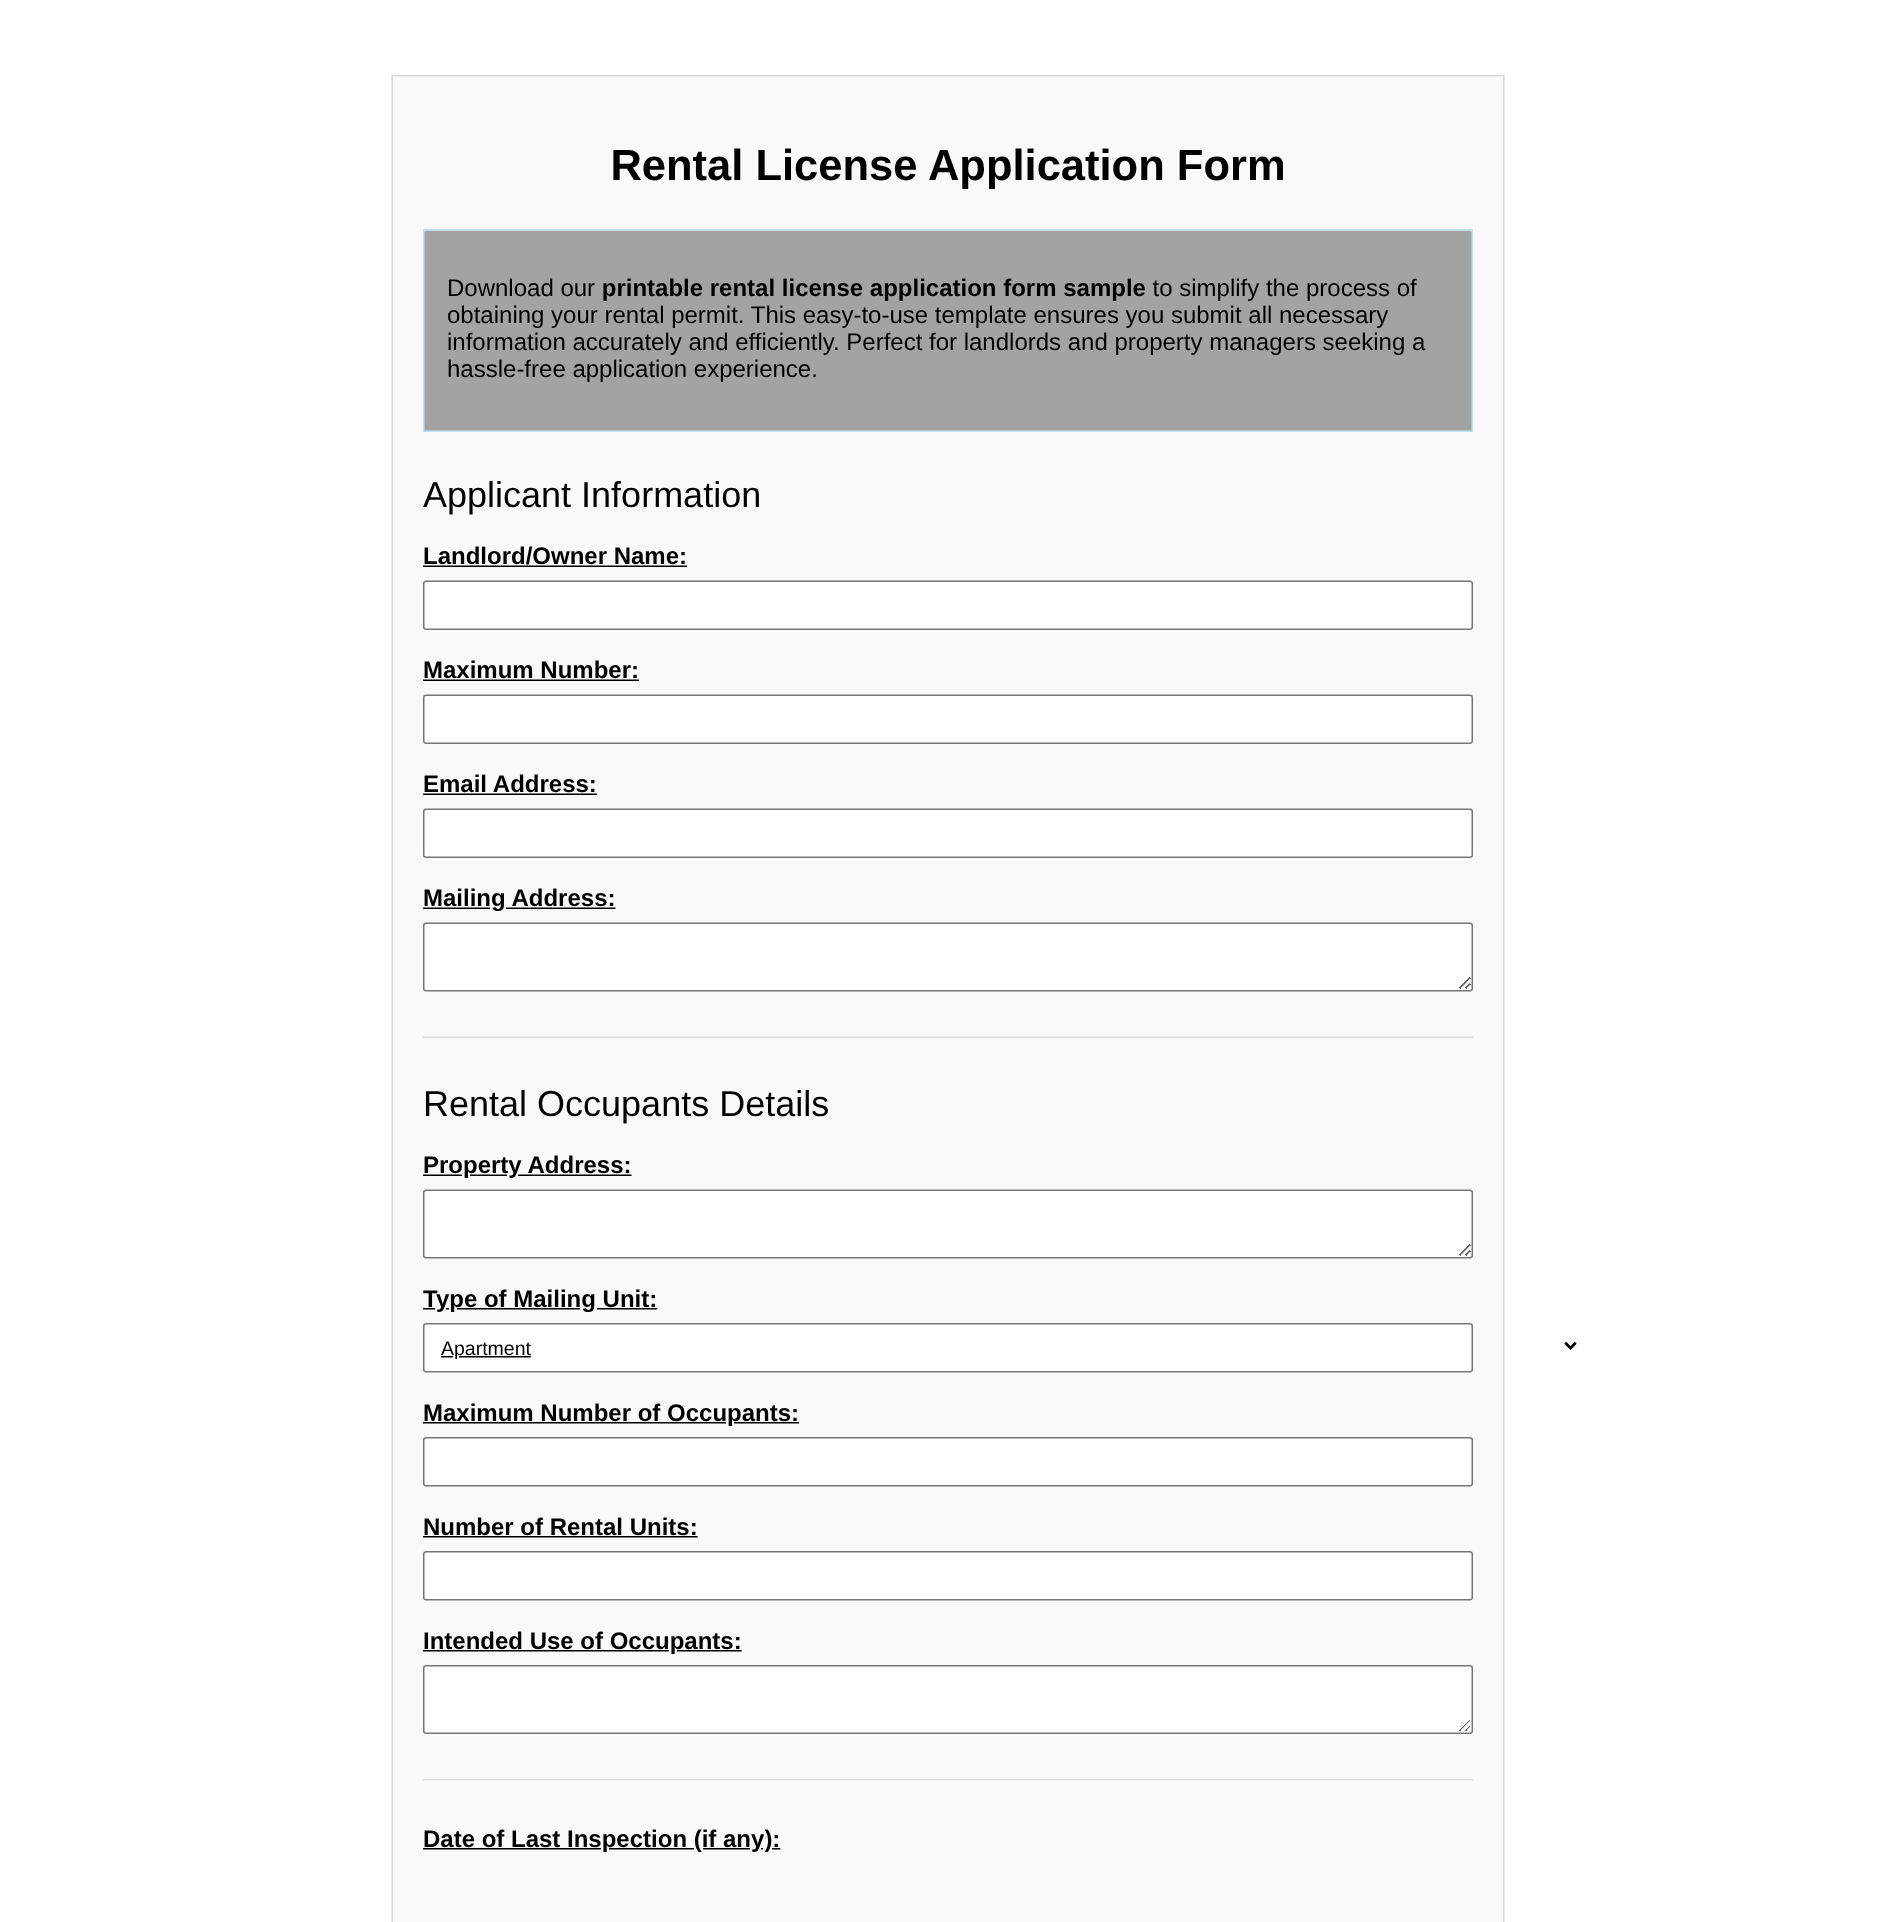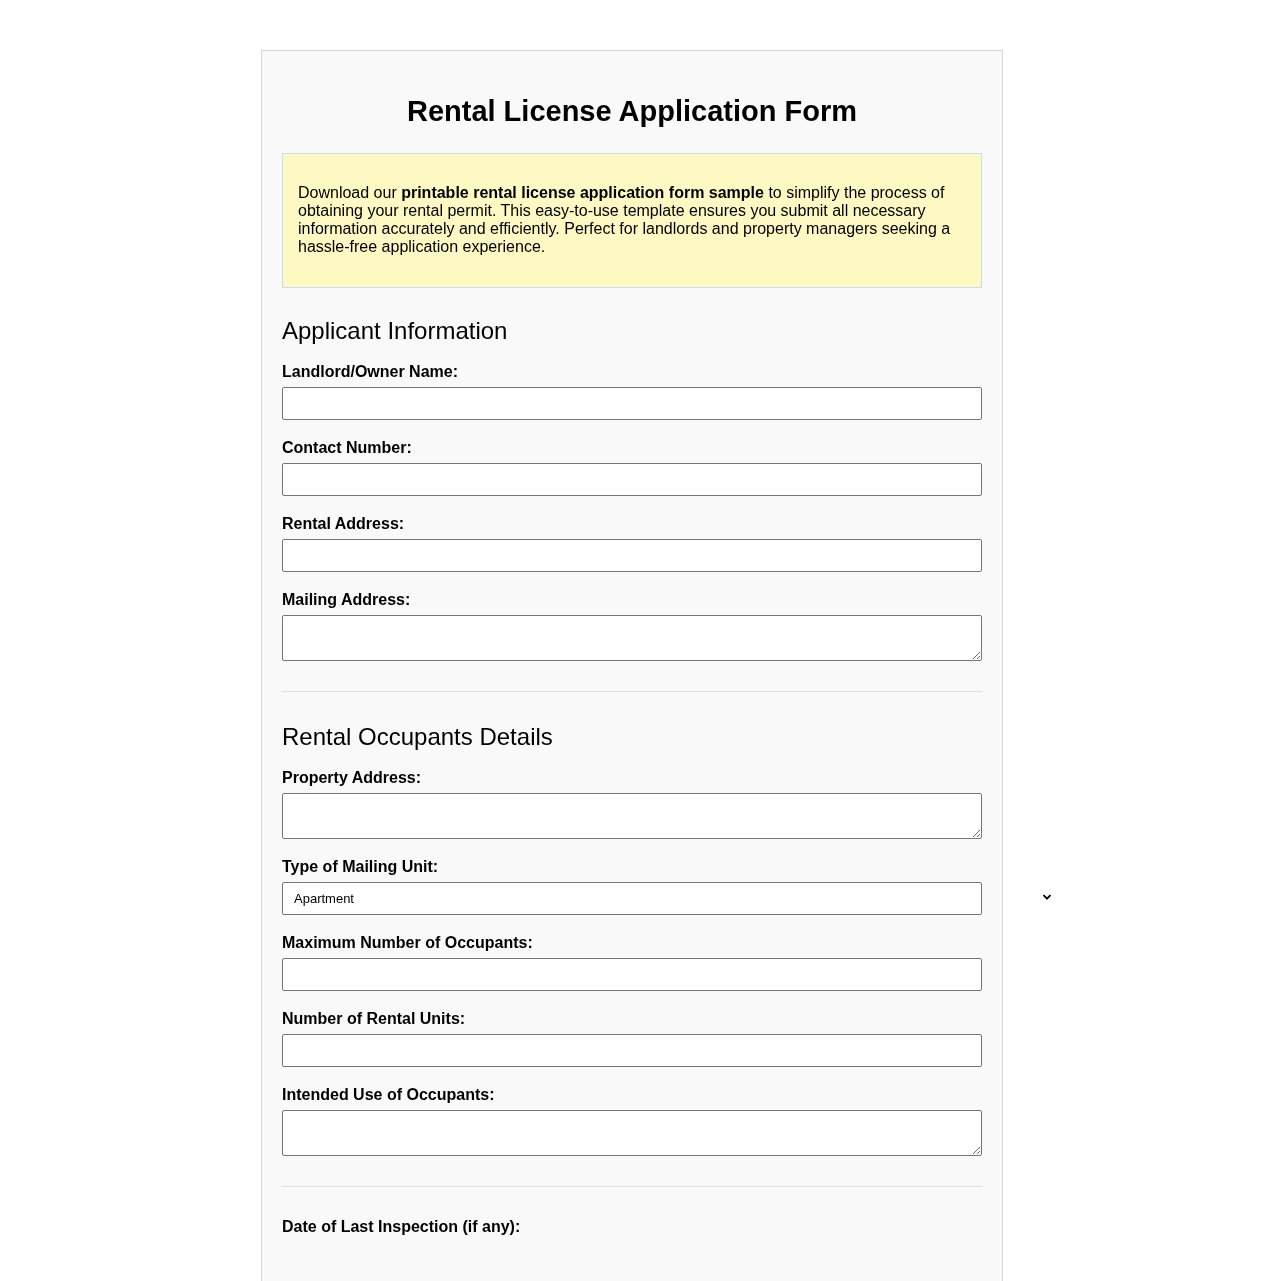--- a/index.html
+++ b/index.html
@@ -21,42 +21,42 @@
       min-height: 1300px;
     }
     h1 {
       font-size: 29px;
       font-weight: bold;
       text-align: center;
       margin: 40px 0 22px 0;
       line-height: 40px;
     }
     .intro {
-      background: #fef9c3;
+      background: #a3a3a3;
       border: 1px solid #c4e1ef;
       padding: 30px 15px 31px 15px;
       font-size: 16px;
       line-height: 18px;
       margin: 0 0 28px 0;
     }
     .intro b { font-weight: bold; }
     h2 {
       font-size: 24px;
       font-weight: normal;
       margin: 0 0 16px 0;
       line-height: 30px;
     }
     label {
       display: block;
       font-size: 16px;
       font-weight: bold;
       margin: 0 0 5px 0;
       line-height: 20px;
     }
-    .field { margin-bottom: 18px; }
+    .field { margin-bottom: 18px; text-decoration: underline; }
     input.txt, textarea, select, .date-input {
       box-sizing: border-box;
       width: 700px;
       border: 1px solid #767676;
       border-radius: 2px;
       background: #fff;
       font-family: "Liberation Sans", sans-serif;
       display: block;
       margin: 0;
     }
@@ -90,26 +90,26 @@
 
   <section>
     <h2>Applicant Information</h2>
 
     <div class="field">
       <label>Landlord/Owner Name:</label>
       <input class="txt" type="text" value="" style="">
     </div>
 
     <div class="field">
-      <label>Contact Number:</label>
+      <label>Maximum Number:</label>
       <input class="txt" type="text" value="" style="">
     </div>
 
     <div class="field">
-      <label>Rental Address:</label>
+      <label>Email Address:</label>
       <input class="txt" type="text" value="" style="">
     </div>
 
     <div class="field">
       <label>Mailing Address:</label>
       <textarea style=""></textarea>
     </div>
   </section>
 
   <hr class="sep">

